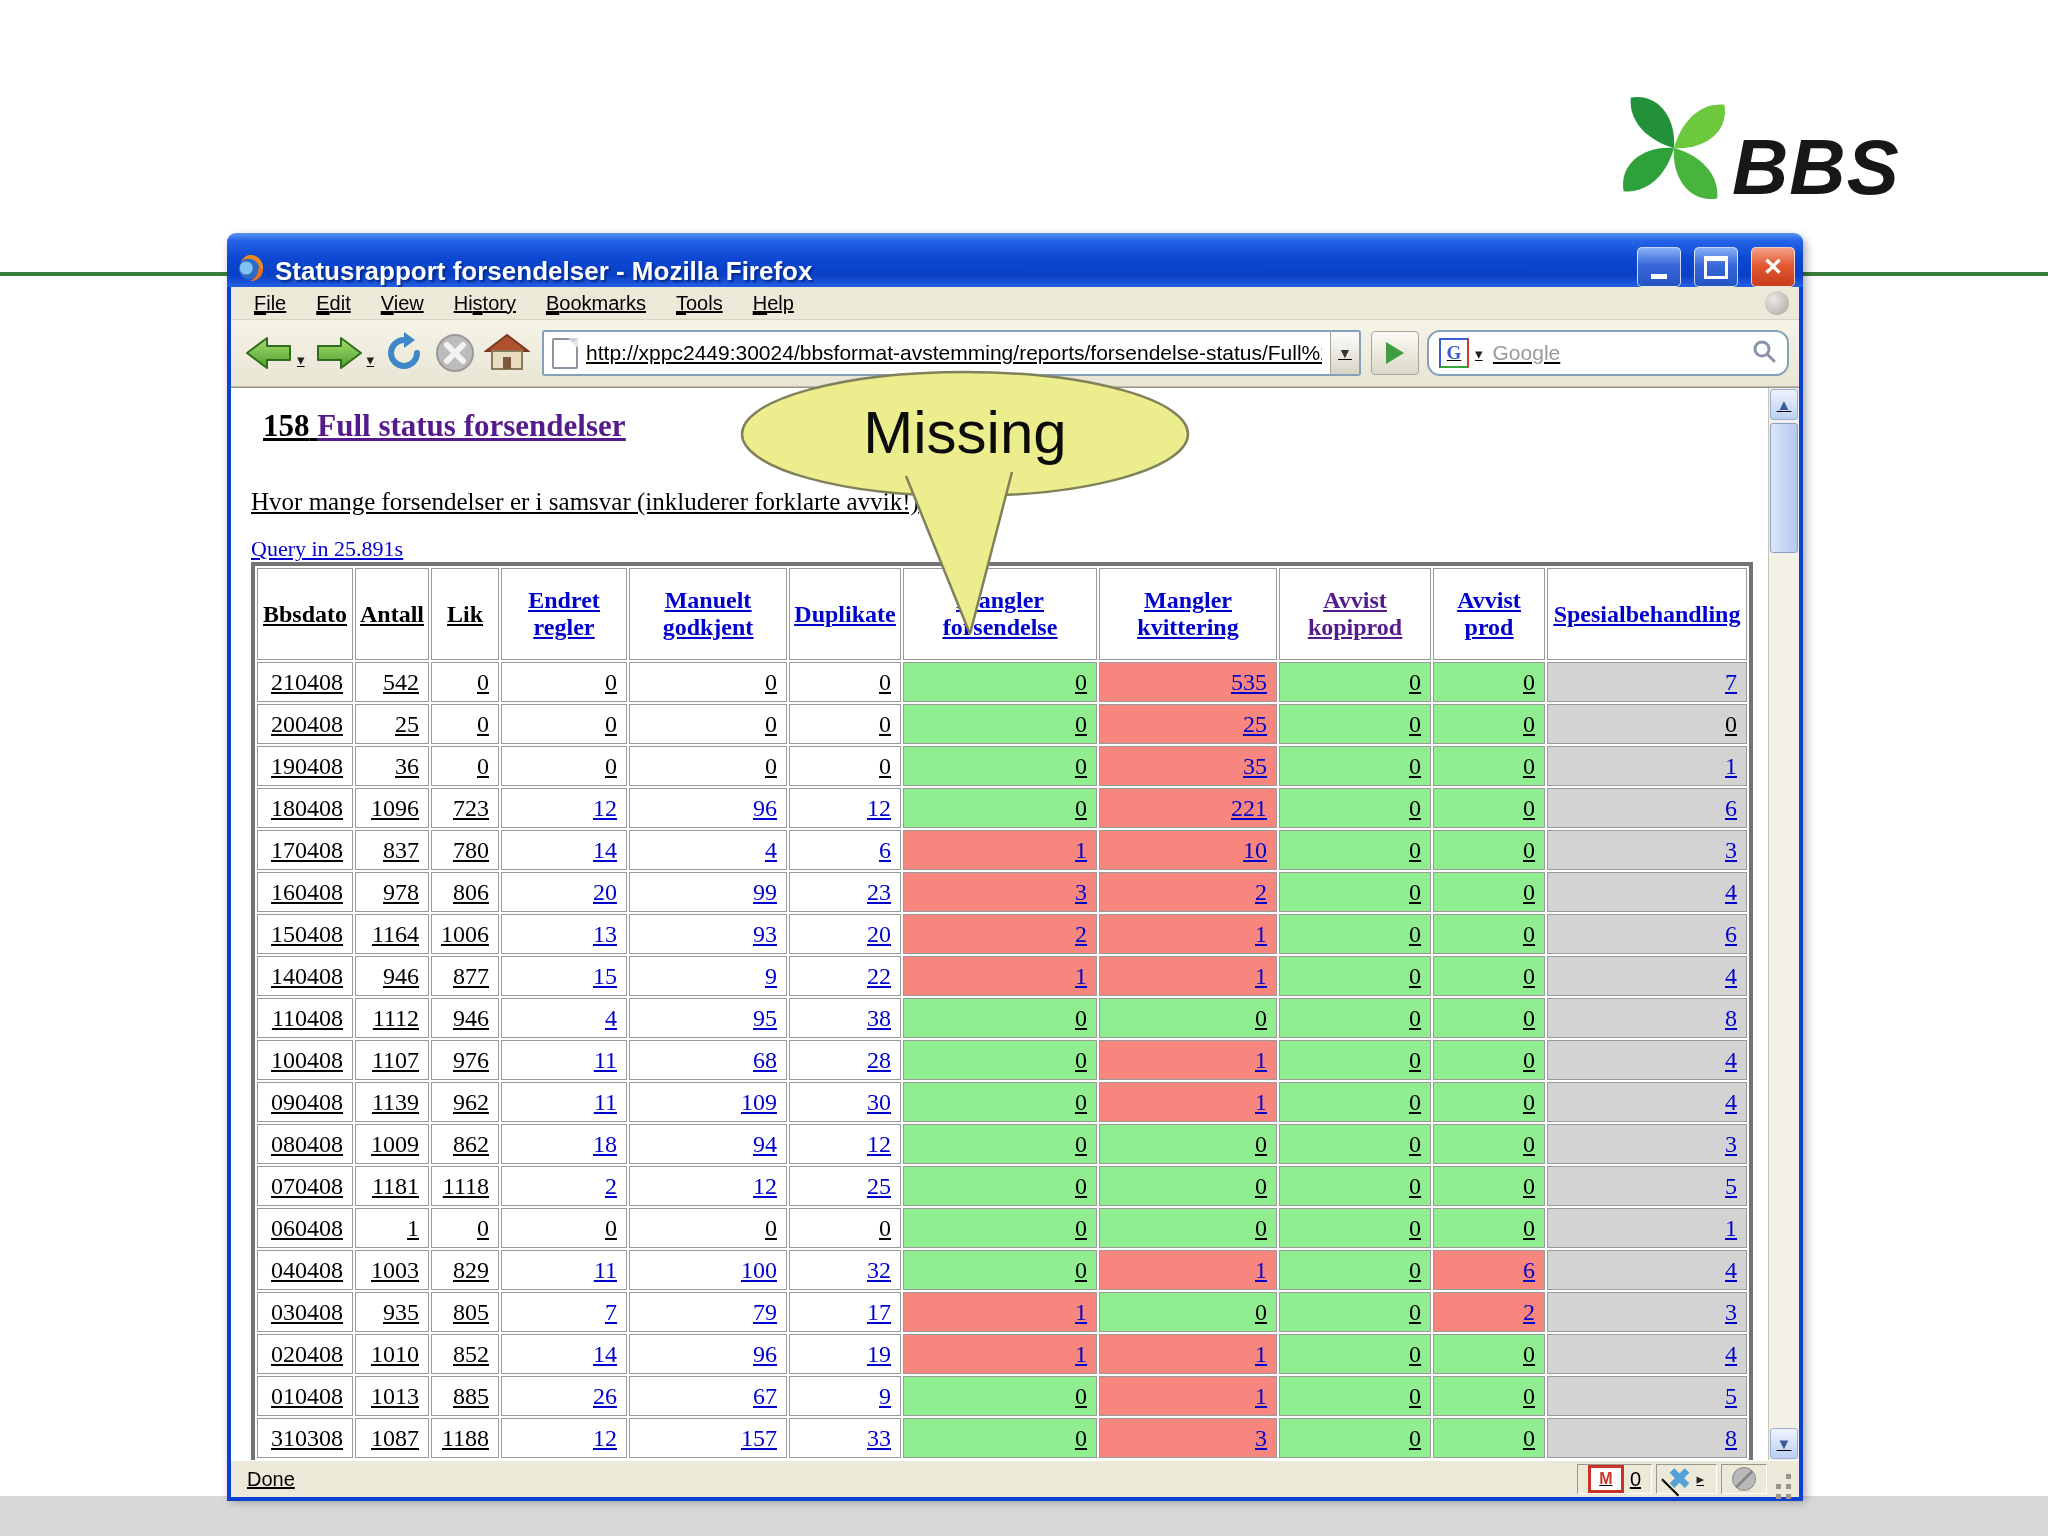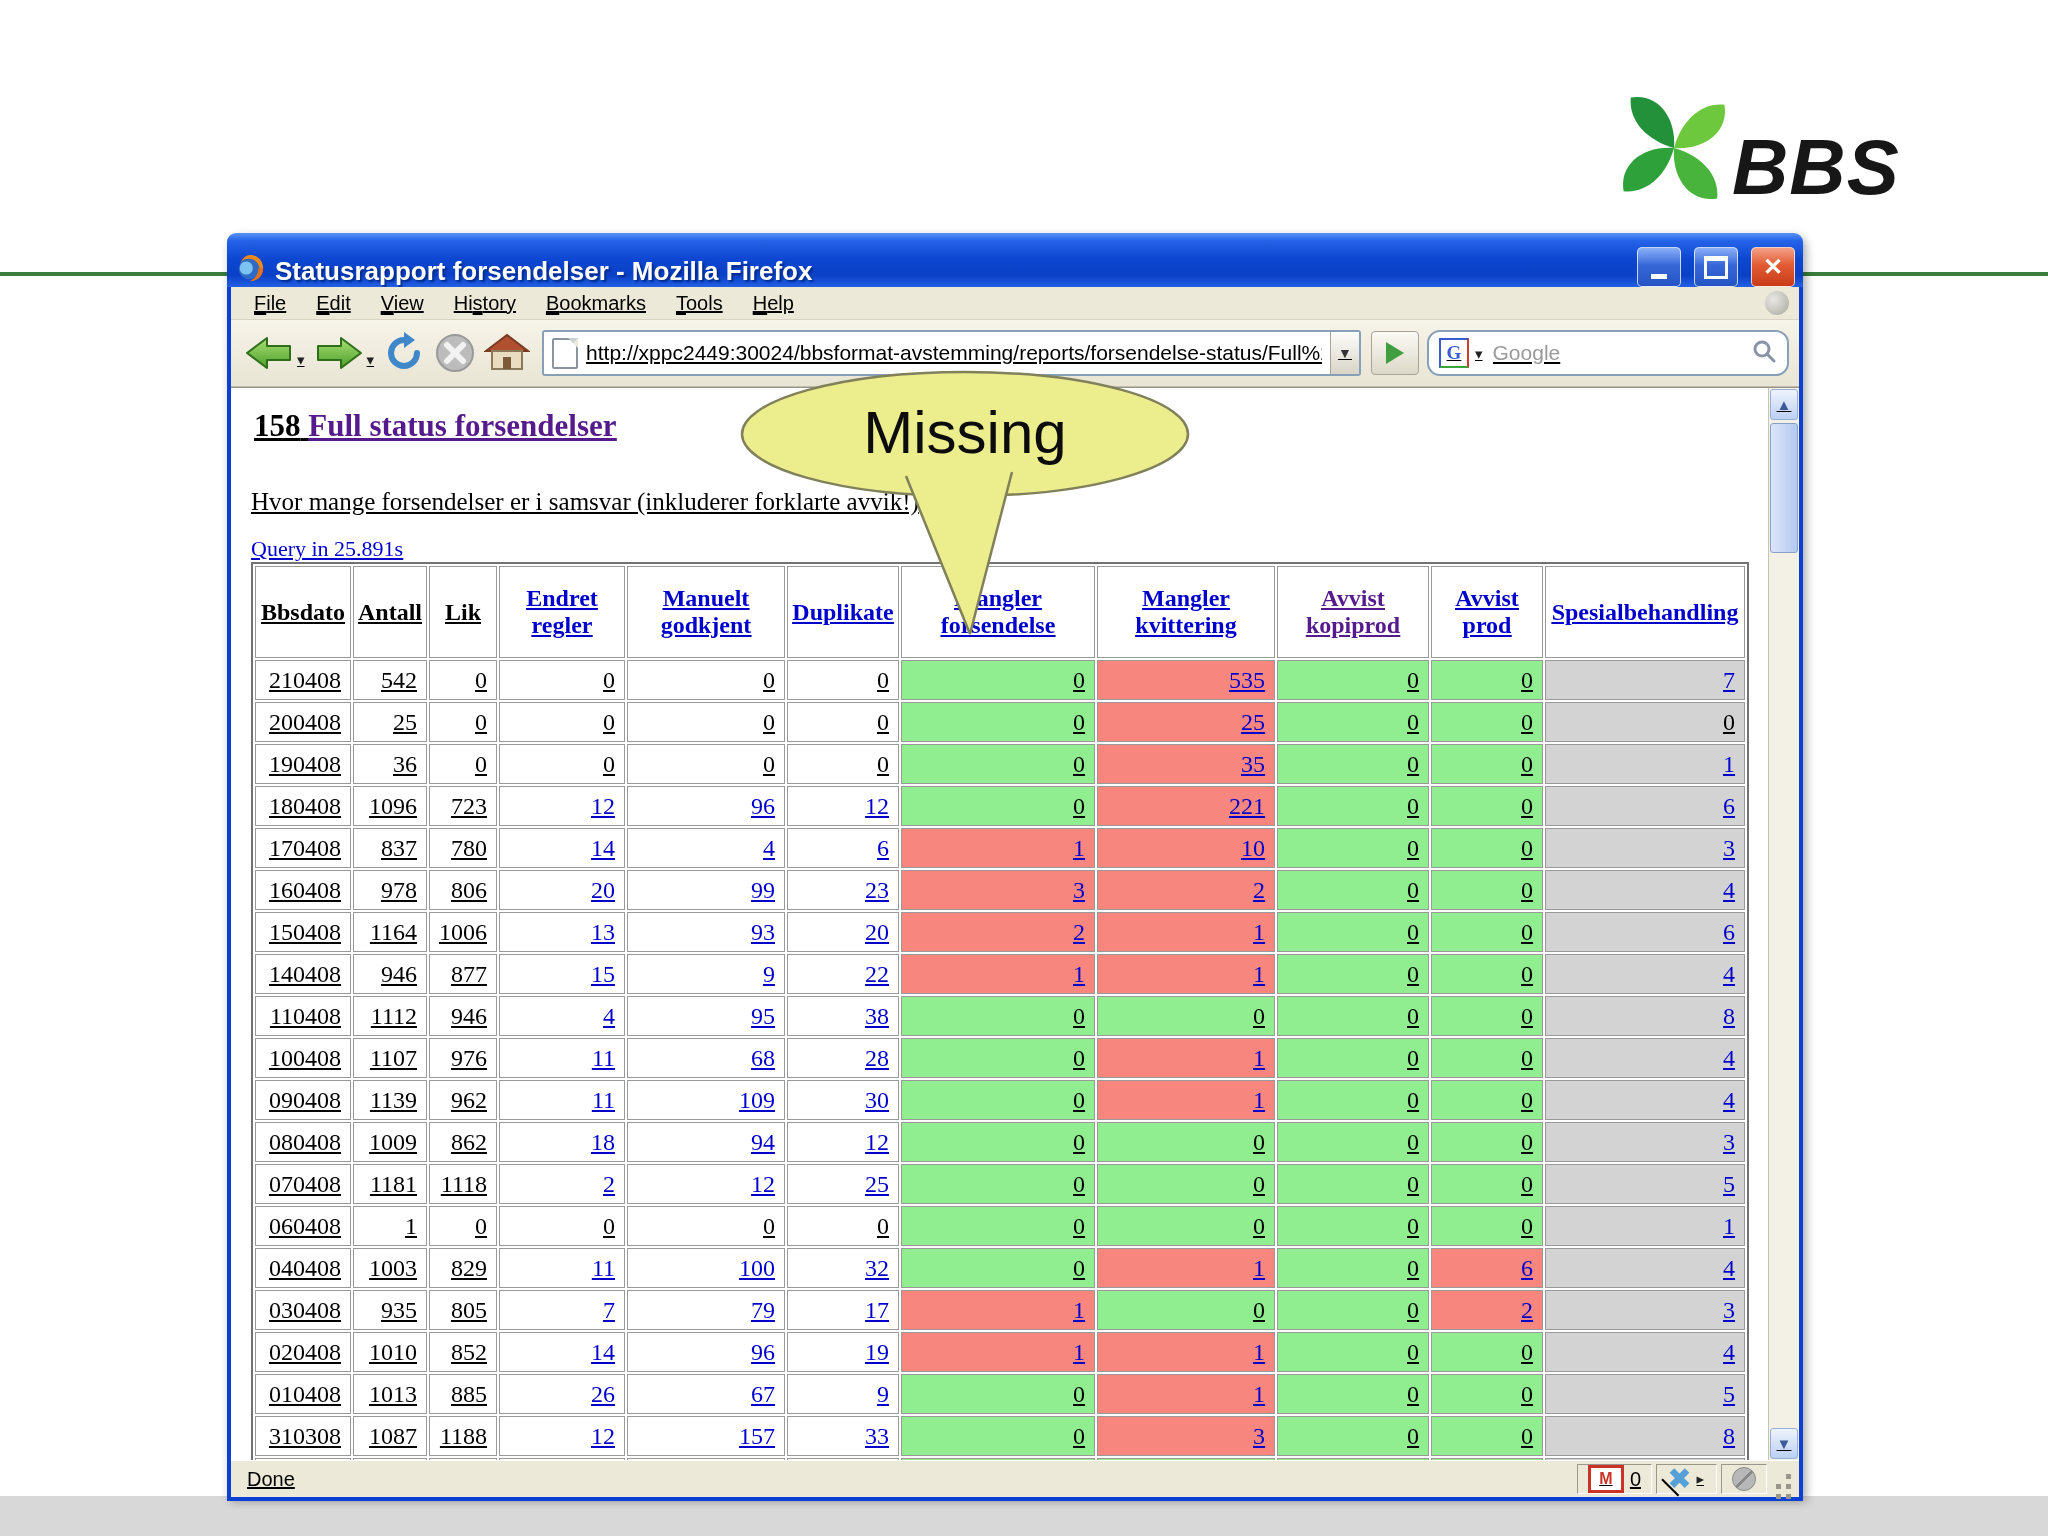--- a/index.html
+++ b/index.html
@@ -63,27 +63,27 @@
   .g-ico{width:26px;height:26px;flex:none;display:grid;place-items:center;background:#fff;
          border:2px solid;border-color:#3b5bd0 #d43a2a #3aa33a #3b5bd0;
          font-family:"Liberation Serif",serif;font-weight:bold;font-size:19px;color:#3b5bd0;}
   .searchbox input{border:none;outline:none;flex:1;min-width:0;font-size:21px;color:#000000;
                    font-family:"Liberation Sans",sans-serif;background:transparent;}
   .searchbox input::placeholder{color:#9a9a9a;}
 
   
   .content-wrap{flex:1;display:flex;background:#fff;border-top:1px solid #98948a;overflow:hidden;}
   .page-area{flex:1;overflow:hidden;padding:14px 4px 0 20px;font-family:"Liberation Serif",serif;color:#000;}
-  .report-title{font-size:31px;font-weight:bold;margin:6px 0 0 3px;}
+  .report-title{font-size:31px;font-weight:bold;margin:6px 0 0 12px;}
   .report-title a{color:#551a8b;text-decoration:underline;}
   .subtitle{font-size:25px;margin-top:44px;}
   .query{font-size:22px;margin-top:20px;}
   .query a{color:#0000cc;text-decoration:underline;}
 
-  table.report{margin-top:0;border-collapse:separate;border-spacing:2px;border:2px solid #737373;
+  table.report{margin-top:0;border-collapse:separate;border-spacing:2px;border:4px solid #737373;
                table-layout:fixed;font-family:"Liberation Serif",serif;}
   col.c1{width:96px}col.c2{width:74px}col.c3{width:55px}col.c4{width:126px}col.c5{width:158px}
   col.c6{width:112px}col.c7{width:194px}col.c8{width:178px}col.c9{width:152px}col.c10{width:112px}col.c11{width:200px}
   th{border:1px solid #9a9a9a;background:#fff;font-weight:bold;font-size:24px;line-height:1.12;
      text-align:center;vertical-align:middle;height:86px;padding:2px 4px;}
   th a{text-decoration:underline;}
   th a.link{color:#0000cc;} th a.visited{color:#551a8b;}
   td{border:1px solid #9a9a9a;font-size:24px;text-align:right;padding:0 9px;height:38px;vertical-align:middle;}
   td a{color:#0000cc;text-decoration:underline;}
   td.bg-w{background:#ffffff;}

